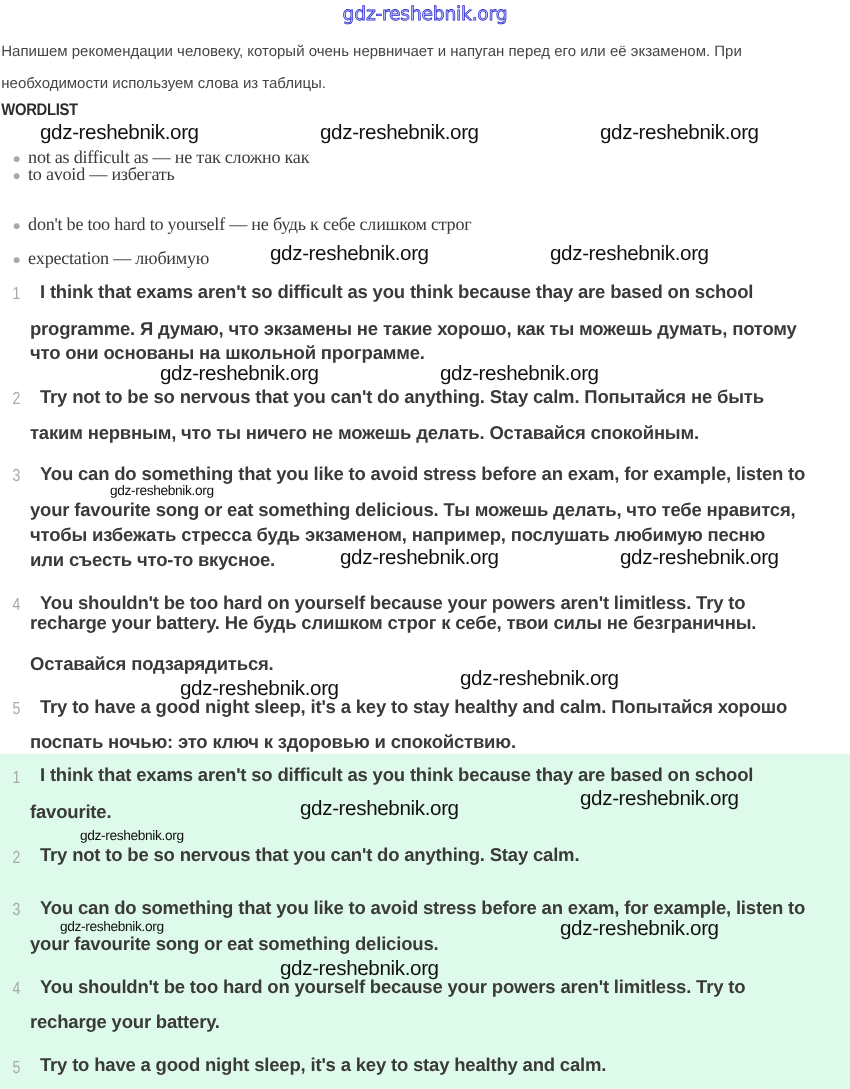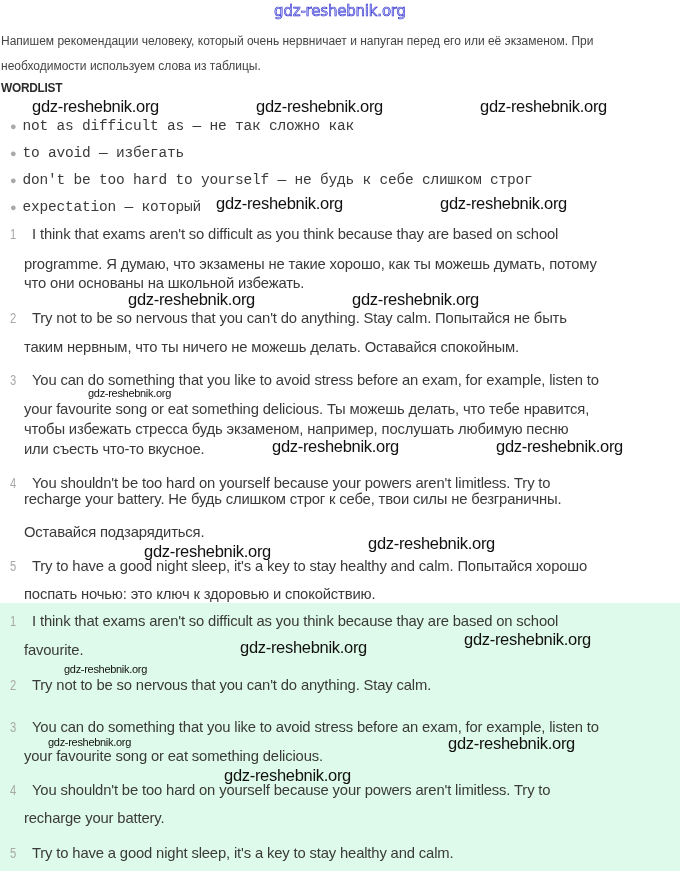--- a/index.html
+++ b/index.html
@@ -18,30 +18,30 @@
       position: absolute; top: 29px; left: 1px; width: 676px;
       font-size: 12px; line-height: 25px; color: #454545;
     }
     .wordlist-title {
       position: absolute; top: 80px; left: 1px;
       font-size: 13.5px; font-weight: bold; color: #2c2c2c; letter-spacing: -0.3px;
       transform: scaleX(0.88); transform-origin: left;
     }
     .wl-item {
       position: absolute; left: 10px; font-size: 14.5px; color: #3a3a3a;
-      font-family: Liberation Mono, monospace; letter-spacing: -0.2px;
+      font-family: Liberation Serif, serif; letter-spacing: -0.2px;
       white-space: nowrap;
     }
     .wl-item .bullet { color: #a9a9a9; font-size: 11px; margin-right: 6px; }
     .ans { position: absolute; left: 0; width: 680px; font-size: 14.8px; color: #3a3a3a; }
     .ans .num {
       position: absolute; left: 10px; color: #a8a8a8; font-size: 14px;
       transform: scaleX(0.8); transform-origin: left;
     }
-    .ans .line { position: absolute; left: 24px; white-space: nowrap; letter-spacing: -0.15px; }
+    .ans .line { position: absolute; left: 24px; white-space: nowrap; letter-spacing: -0.15px; font-weight: bold; }
     .ans .line.first { left: 32px; }
     .green-box {
       position: absolute; top: 603px; left: 0; width: 680px; height: 268px;
       background: #defaea;
     }
     .wm {
       position: absolute; font-family: "Liberation Sans", sans-serif;
       color: #111; font-size: 16.5px; white-space: nowrap; letter-spacing: -0.3px;
     }
     .wm.small { font-size: 11px; }
@@ -50,31 +50,31 @@
 <body>
 
 <div class="top-wm">gdz-reshebnik.org</div>
 
 <div class="intro">Напишем рекомендации человеку, который очень нервничает и напуган перед его или её экзаменом. При необходимости используем слова из таблицы.</div>
 
 <div class="wordlist-title">WORDLIST</div>
 
 <div>
   <div class="wl-item" style="top:118px"><span class="bullet">●</span><span>not as difficult as — не так сложно как</span></div>
-  <div class="wl-item" style="top:145px"><span class="bullet">●</span><span>to avoid — избегать</span></div>
+  <div class="wl-item" style="top:132px"><span class="bullet">●</span><span>to avoid — избегать</span></div>
   <div class="wl-item" style="top:172px"><span class="bullet">●</span><span>don't be too hard to yourself — не будь к себе слишком строг</span></div>
-  <div class="wl-item" style="top:199px"><span class="bullet">●</span><span>expectation — который</span></div>
+  <div class="wl-item" style="top:199px"><span class="bullet">●</span><span>expectation — любимую</span></div>
 </div>
 
 <div>
   <div class="ans" style="top:226px">
     <span class="num">1</span>
     <span class="line first" style="top:0">I think that exams aren't so difficult as you think because thay are based on school</span>
     <span class="line" style="top:30px">programme. Я думаю, что экзамены не такие хорошо, как ты можешь думать, потому</span>
-    <span class="line" style="top:49px">что они основаны на школьной избежать.</span>
+    <span class="line" style="top:49px">что они основаны на школьной программе.</span>
   </div>
   <div class="ans" style="top:310px">
     <span class="num">2</span>
     <span class="line first" style="top:0">Try not to be so nervous that you can't do anything. Stay calm. Попытайся не быть</span>
     <span class="line" style="top:29px">таким нервным, что ты ничего не можешь делать. Оставайся спокойным.</span>
   </div>
   <div class="ans" style="top:372px">
     <span class="num">3</span>
     <span class="line first" style="top:0">You can do something that you like to avoid stress before an exam, for example, listen to</span>
     <span class="line" style="top:29px">your favourite song or eat something delicious. Ты можешь делать, что тебе нравится,</span>

